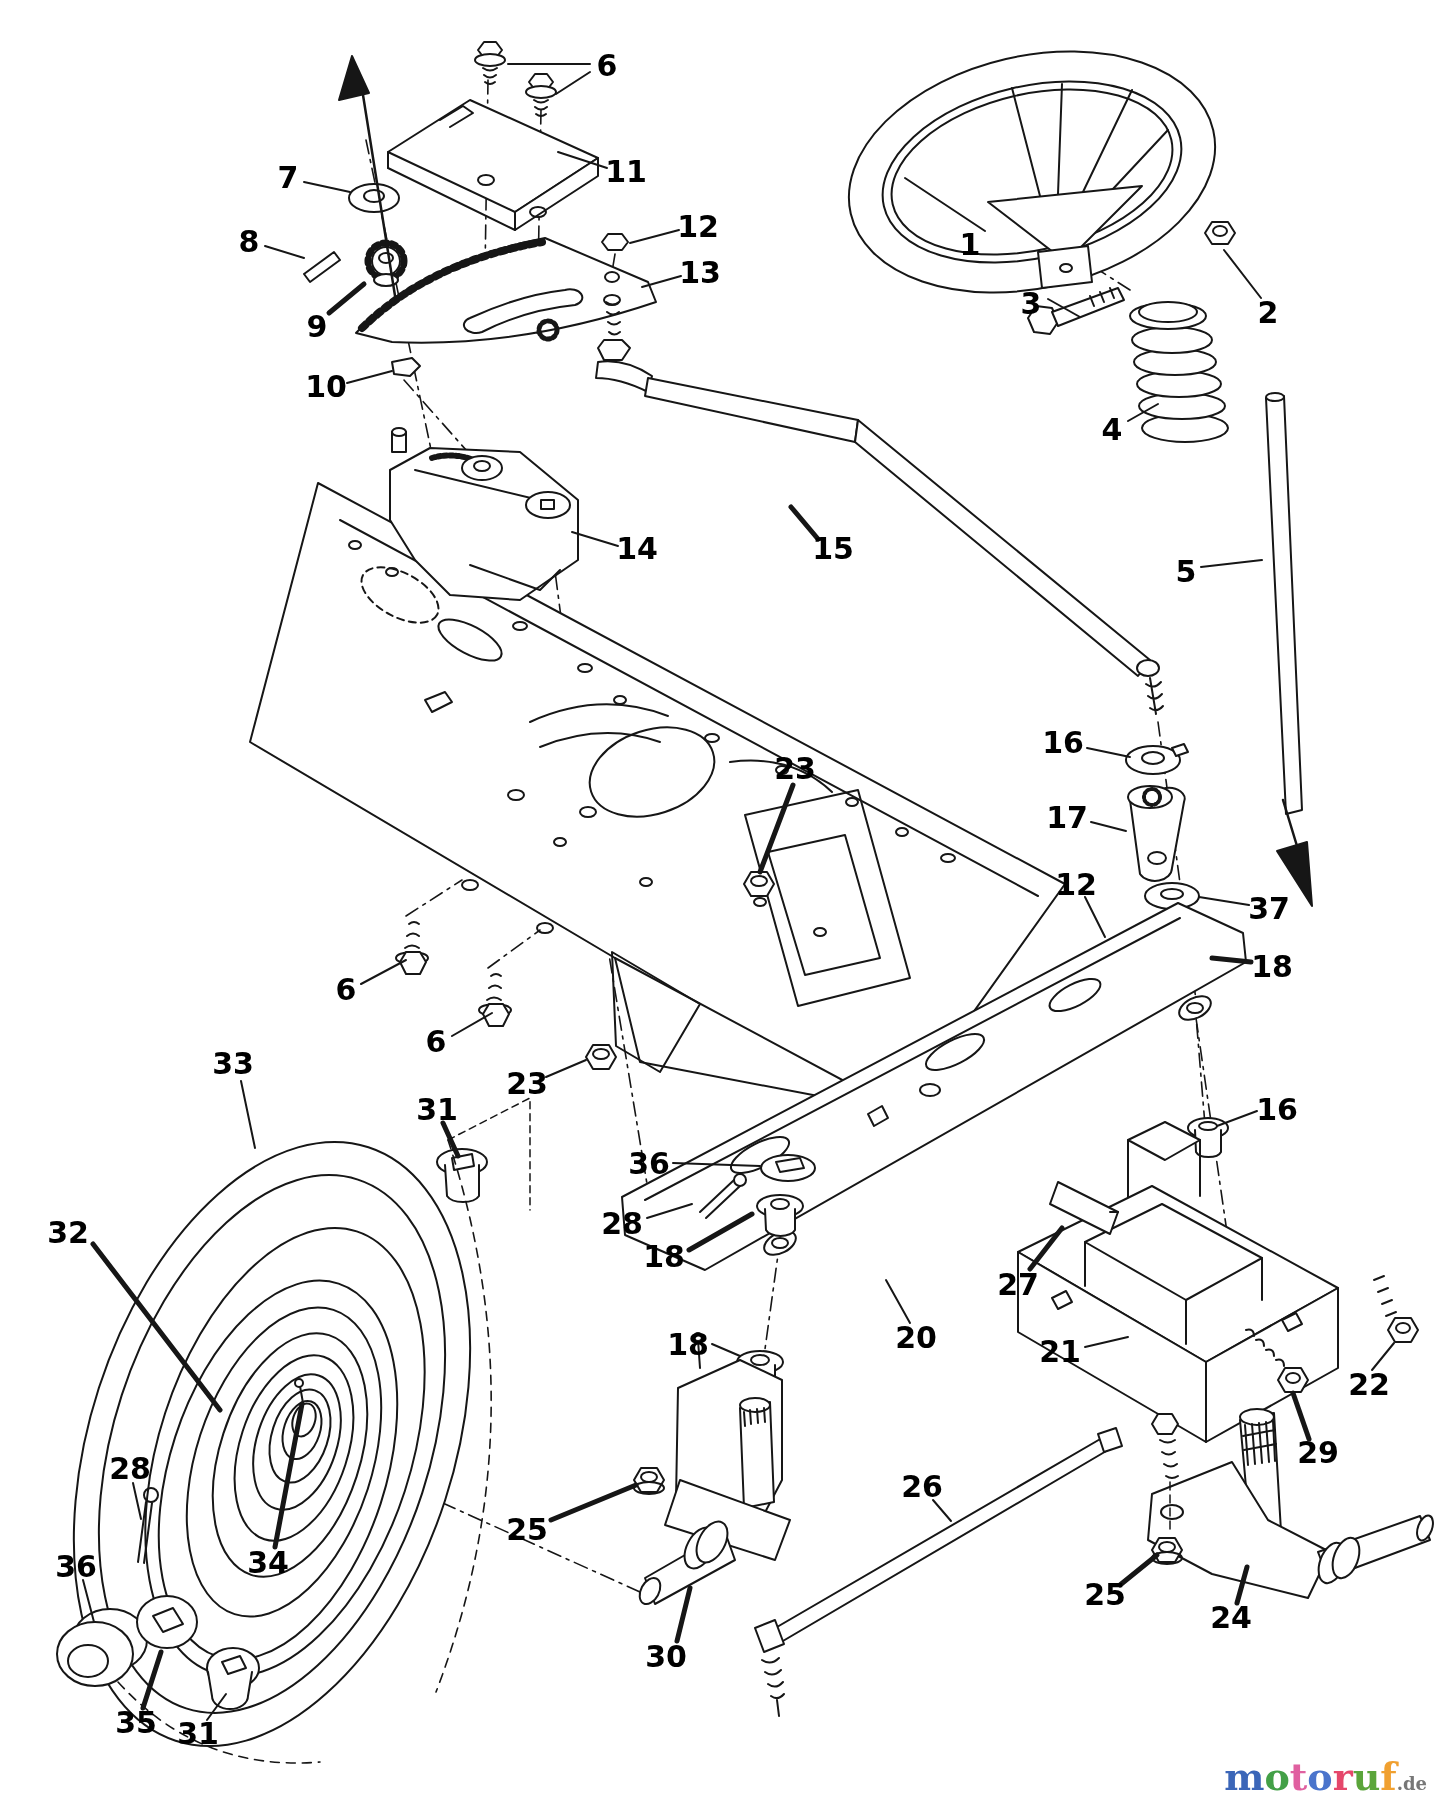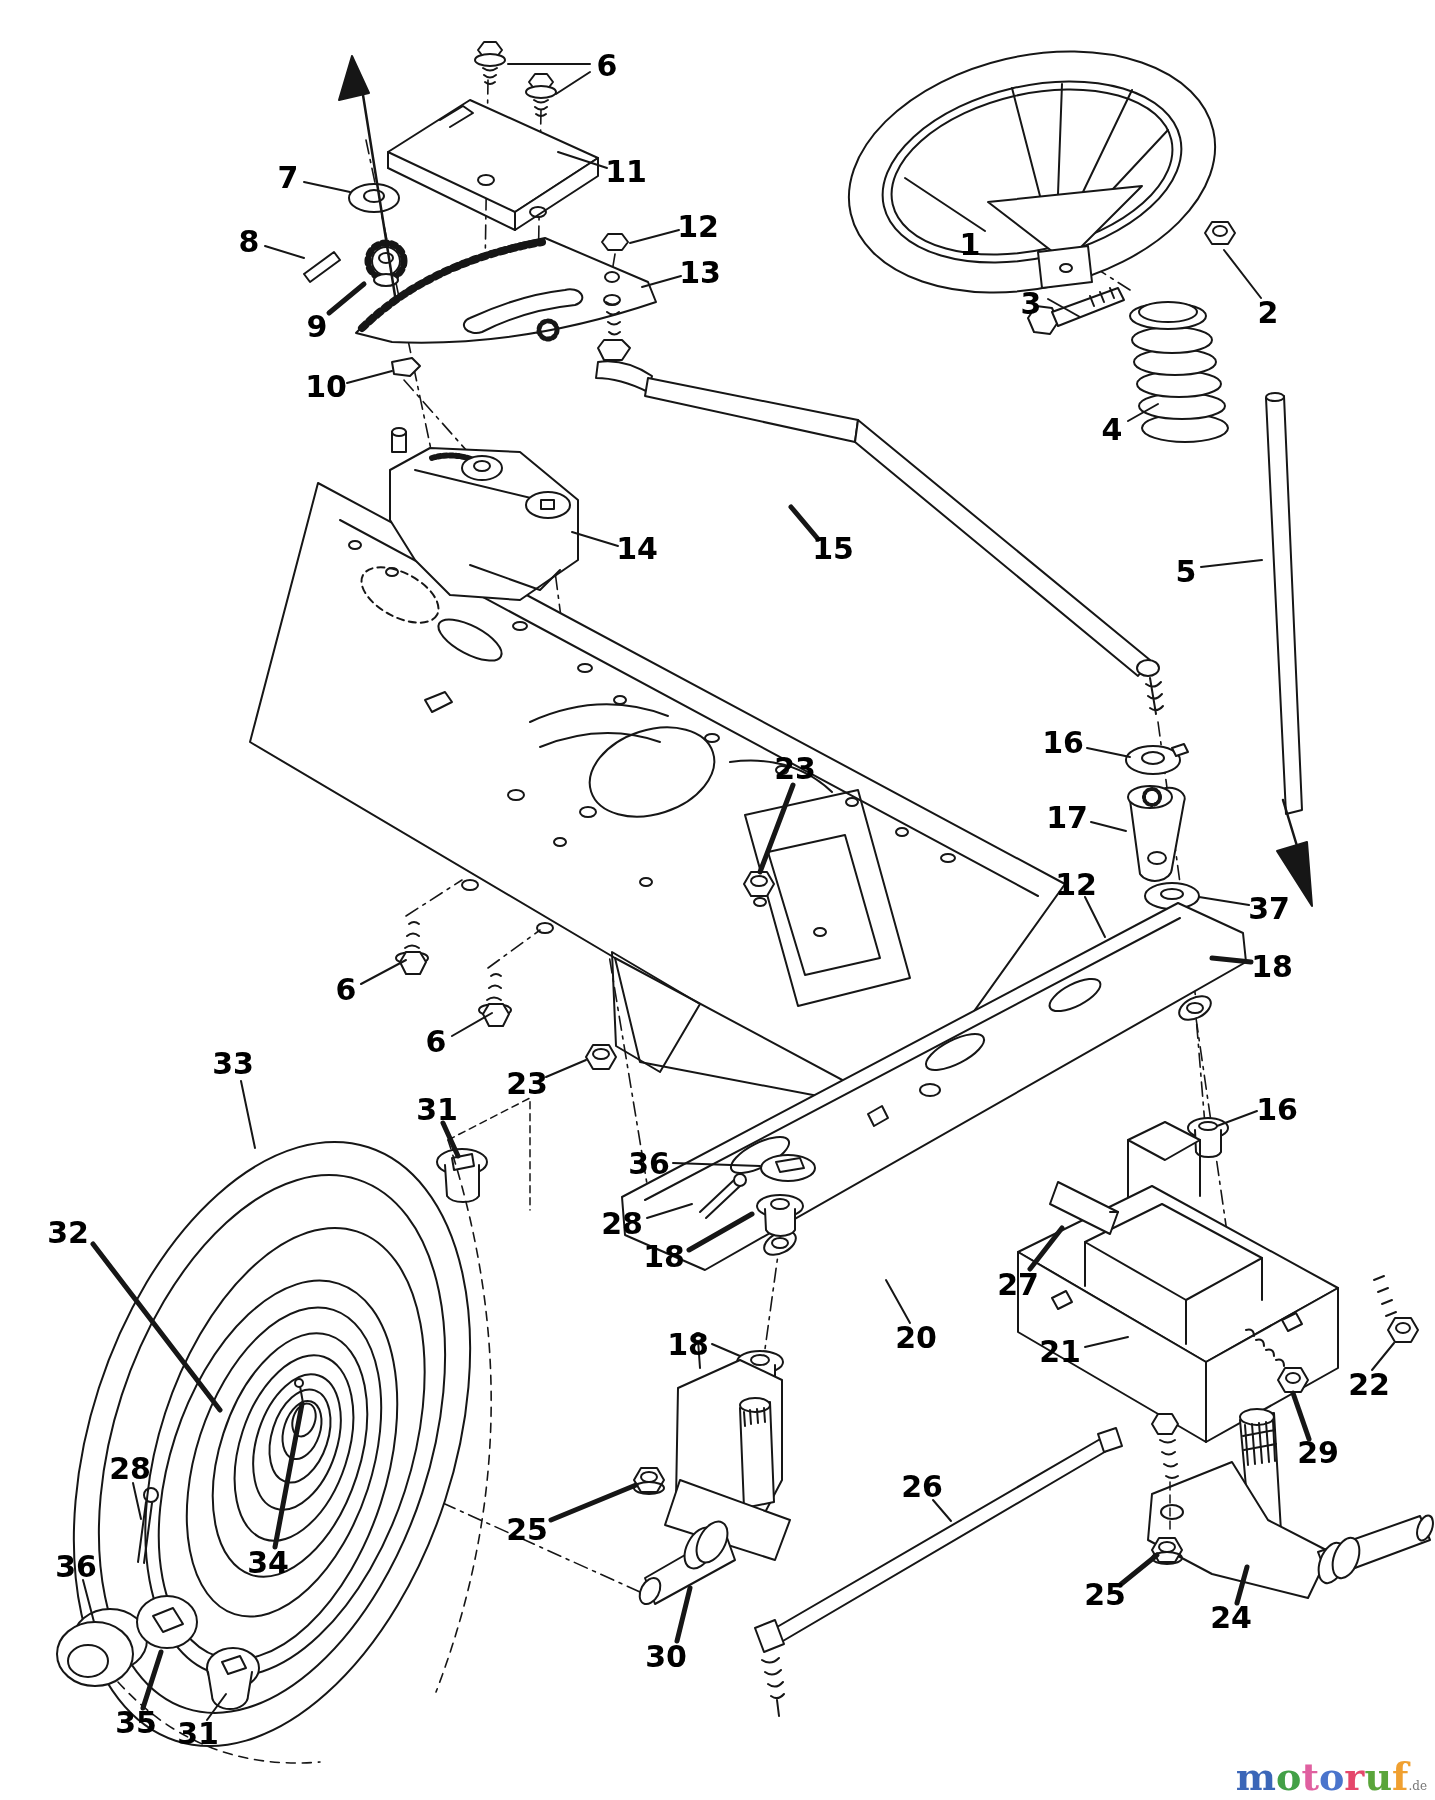--- a/index.html
+++ b/index.html
@@ -3,21 +3,21 @@
 <meta charset="utf-8">
 <style>
   html,body{margin:0;padding:0;background:#fff;}
   .canvas{position:relative;width:1435px;height:1800px;background:#ffffff;overflow:hidden;
           font-family:"DejaVu Sans",sans-serif;}
   svg{position:absolute;left:0;top:0;}
   .plabel{font:700 30px "DejaVu Sans",sans-serif;fill:#000;}
   path,ellipse,circle,line,polygon,polyline,rect{vector-effect:non-scaling-stroke;}
   #logo{position:absolute;right:8px;bottom:4px;font-family:"DejaVu Serif",serif;
         font-weight:700;font-size:38px;line-height:1;letter-spacing:0px;}
-  #logo .suffix{font-size:12px;font-weight:400;}
+  #logo .suffix{font-size:18px;font-weight:700;}
 </style>
 </head>
 <body>
 
 <div class="canvas">
 <svg width="1435" height="1800" viewBox="0 0 1435 1800" stroke="#161616" stroke-width="2" fill="none" stroke-linecap="round" stroke-linejoin="round">
 
   <g stroke-dasharray="14 6 3 6" stroke-width="1.6">
     <line x1="366" y1="140" x2="450" y2="540"></line>
     <line x1="404" y1="380" x2="482" y2="468"></line>

